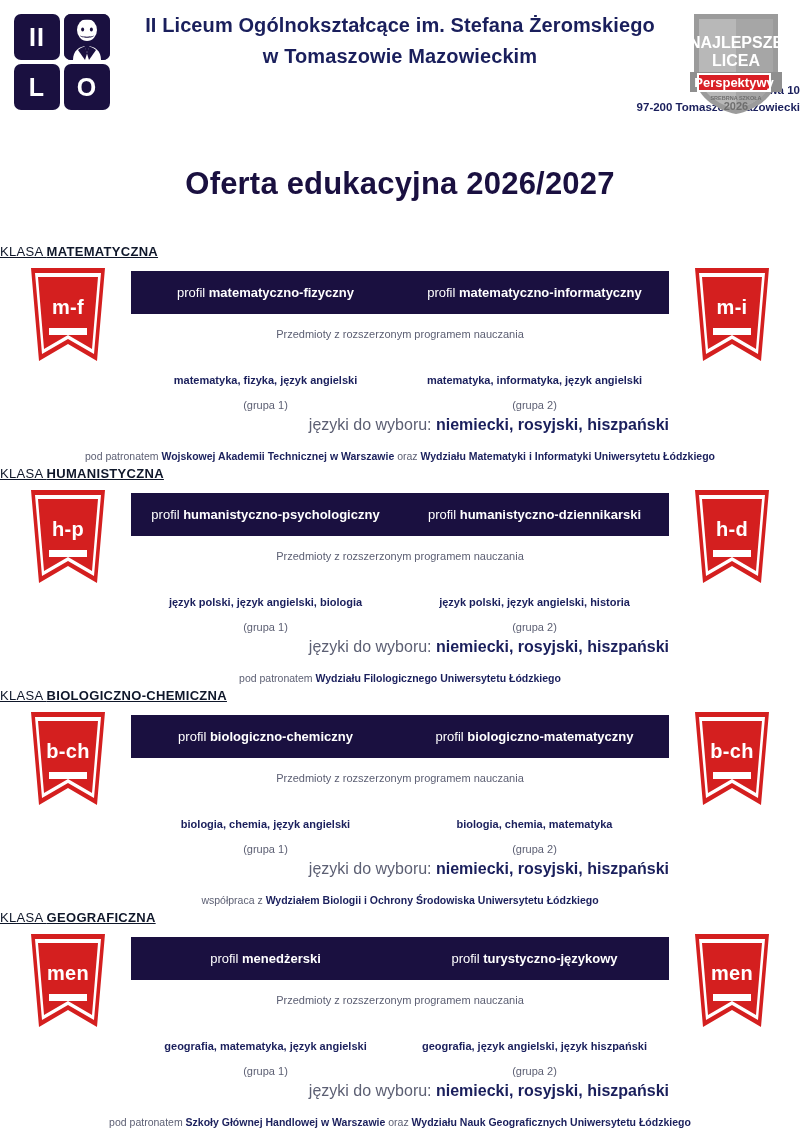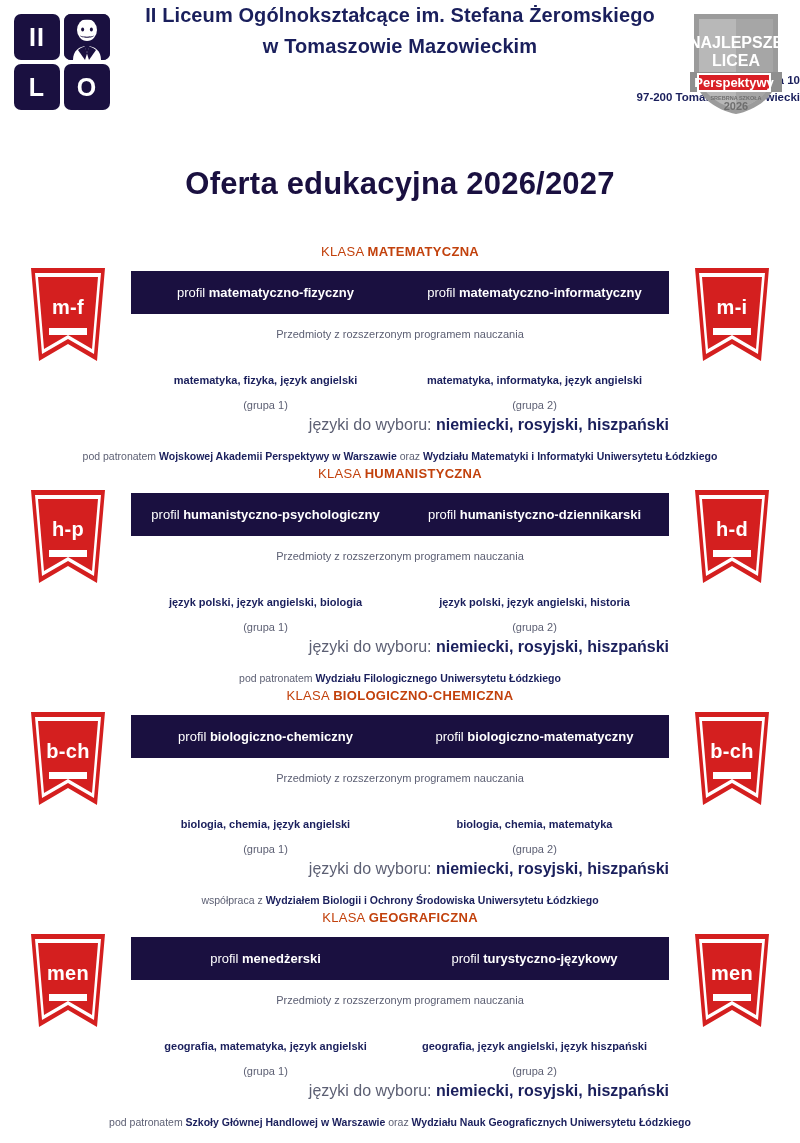--- a/index.html
+++ b/index.html
@@ -11,20 +11,21 @@
     font-family: "Liberation Sans", sans-serif;
     color: #1a1040;
     position: relative;
     overflow: hidden;
   }
 
   
   .header {
     position: relative;
     height: 132px;
+    padding-top: 10px;
   }
 
   .logo {
     position: absolute;
     left: 14px;
     top: 14px;
     width: 98px;
     height: 98px;
   }
   .logo-sq {
@@ -84,25 +85,26 @@
     margin-top: 34px;
     letter-spacing: .2px;
   }
 
   
   .sections { margin-top: 42px; }
 
   .section { position: relative; margin-bottom: 4px; }
 
   .section-title {
-    text-align: center;
+    text-align: left;
     font-size: 13px;
-    color: #c2410c;
+    color: #0f172a;
     letter-spacing: .3px;
     margin-bottom: 12px;
+    text-decoration: underline;
   }
   .section-title b { font-weight: bold; }
   .section-title .kw { font-weight: normal; }
 
   .section-body {
     width: 538px;
     margin: 0 auto;
   }
 
   .profile-bar {
@@ -296,21 +298,21 @@
     </div>
 
     <div class="groups">
       <div class="cell">(grupa 1)</div>
       <div class="cell">(grupa 2)</div>
     </div>
 
     <div class="langs"><span>języki do wyboru: </span><b>niemiecki, rosyjski, hiszpański</b></div>
   </div>
 
-  <div class="patron"><span>pod patronatem </span><b>Wojskowej Akademii Perspektywy w Warszawie</b><span> oraz </span><b>Wydziału Matematyki i Informatyki Uniwersytetu Łódzkiego</b></div>
+  <div class="patron"><span>pod patronatem </span><b>Wojskowej Akademii Technicznej w Warszawie</b><span> oraz </span><b>Wydziału Matematyki i Informatyki Uniwersytetu Łódzkiego</b></div>
 </div>
 <div class="section">
 
   <div class="section-title">
     <span class="kw">KLASA </span><b>HUMANISTYCZNA</b>
   </div>
 
   <div class="pent-wrap">
 
   <div class="pent left">

